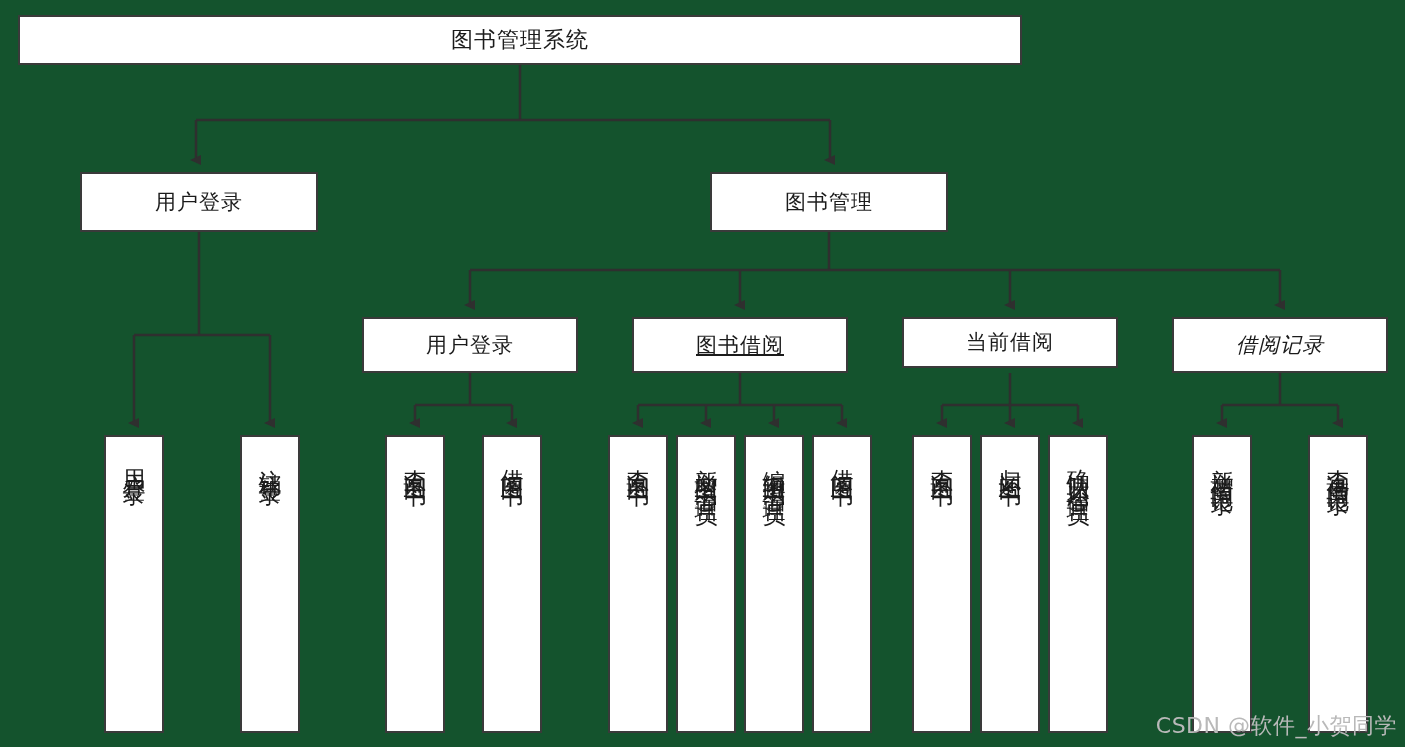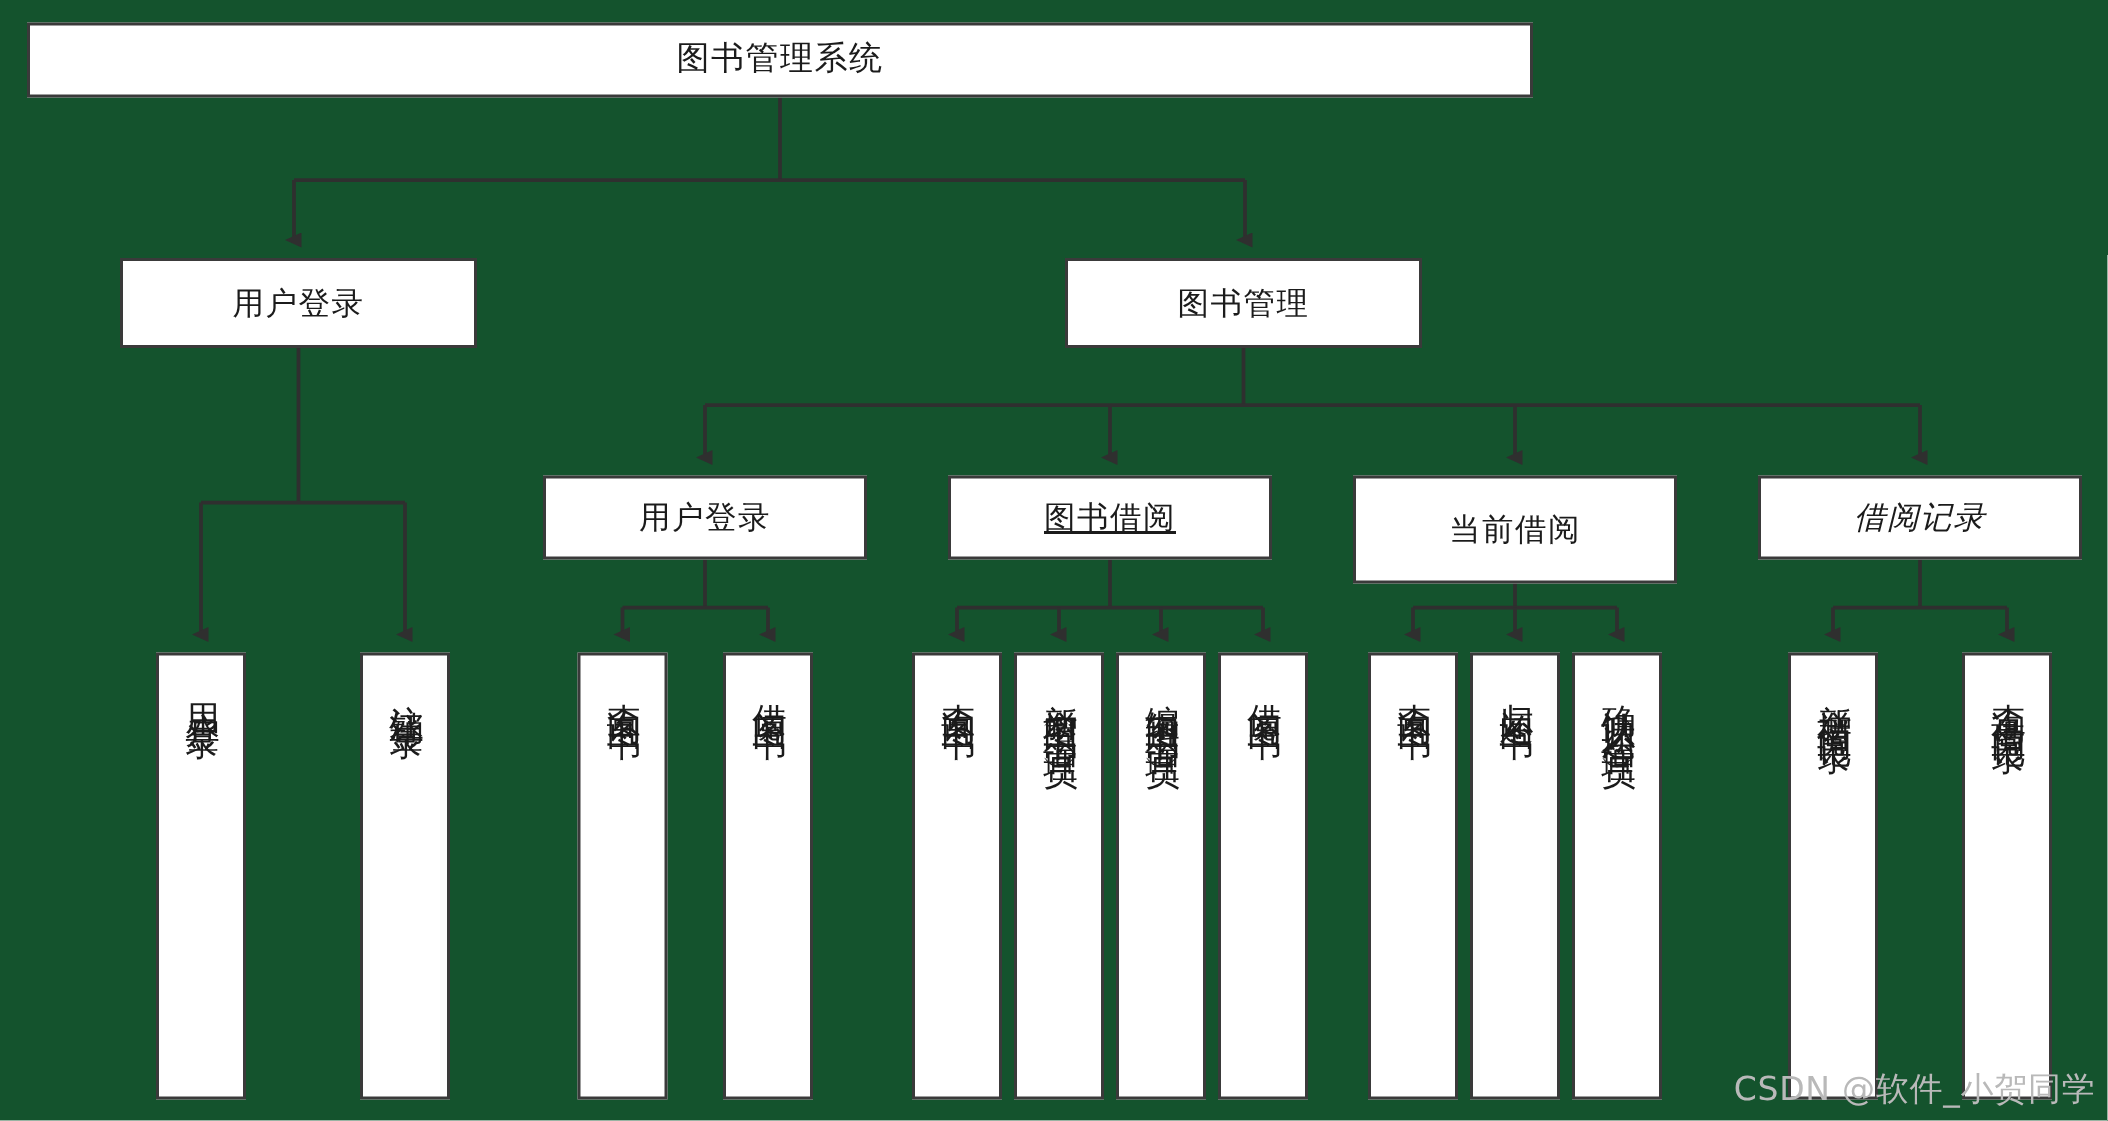--- a/index.html
+++ b/index.html
@@ -141,21 +141,21 @@
   <div class="node horiz" style="left:710px; top:172px; width:238px; height:60px;">
     <span class="label">图书管理</span>
   </div>
 
   <div class="node horiz" style="left:362px; top:317px; width:216px; height:56px;">
     <span class="label">用户登录</span>
   </div>
   <div class="node horiz" style="left:632px; top:317px; width:216px; height:56px;text-decoration:underline;">
     <span class="label">图书借阅</span>
   </div>
-  <div class="node horiz" style="left:902px; top:317px; width:216px; height:72px;">
+  <div class="node horiz" style="left:902px; top:317px; width:216px; height:51px;">
     <span class="label">当前借阅</span>
   </div>
   <div class="node horiz" style="left:1172px; top:317px; width:216px; height:56px;font-style:italic;">
     <span class="label">借阅记录</span>
   </div>
 
   <div class="node vert" style="left:104px; top:435px; width:60px; height:298px;">
     <span class="label">用户登录</span>
   </div>
   <div class="node vert" style="left:240px; top:435px; width:60px; height:298px;">

